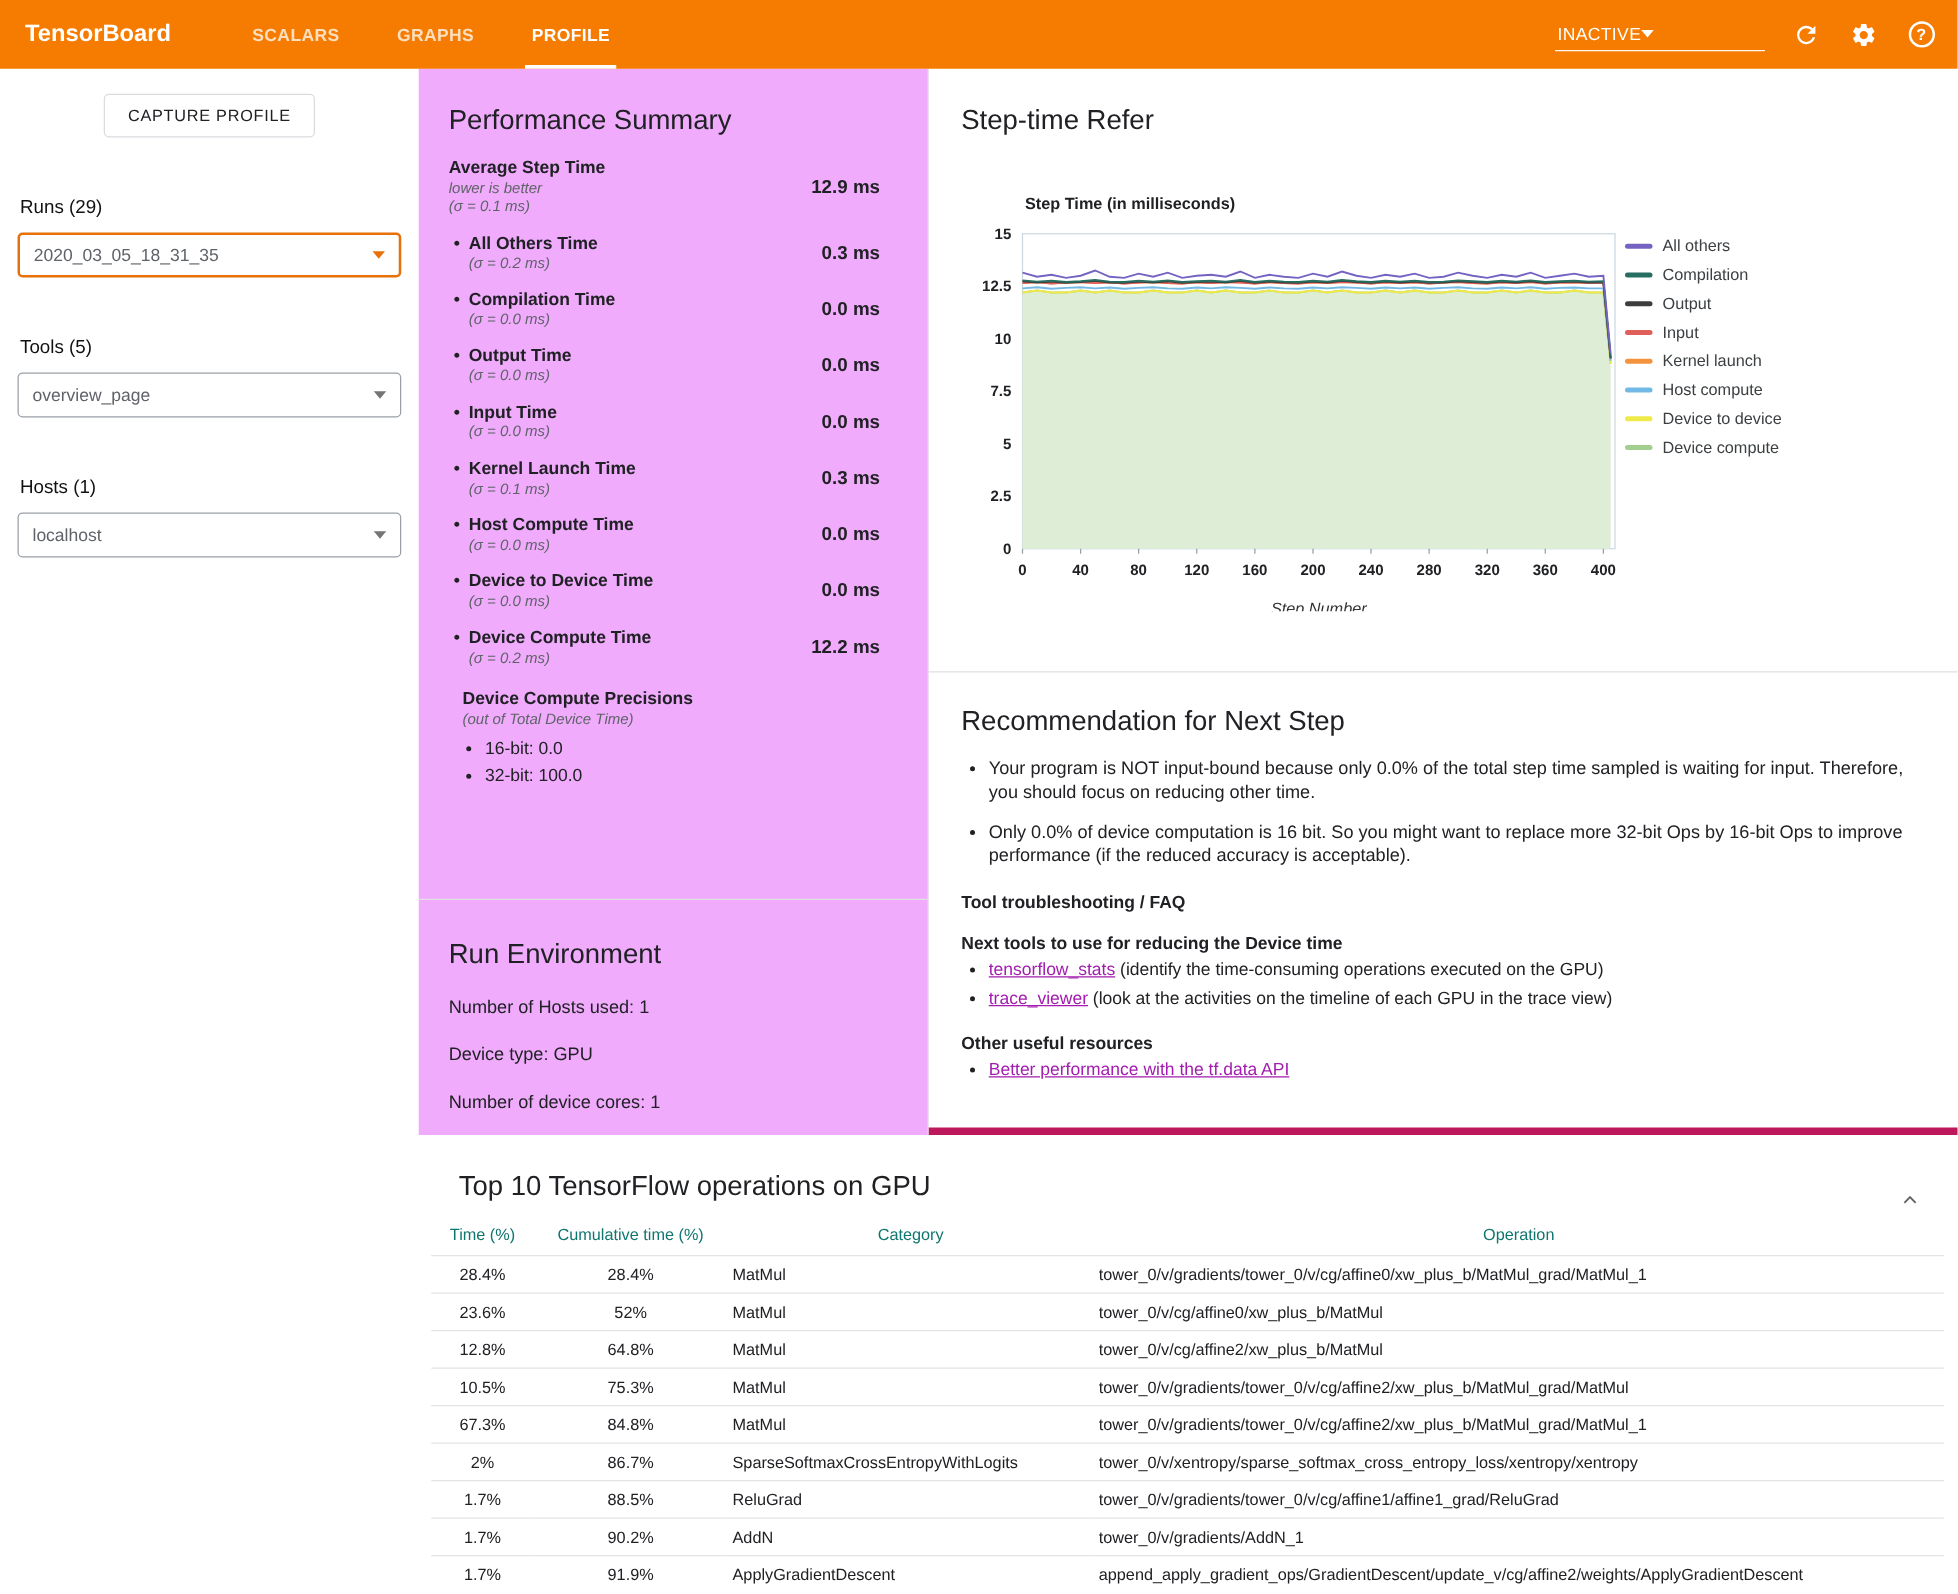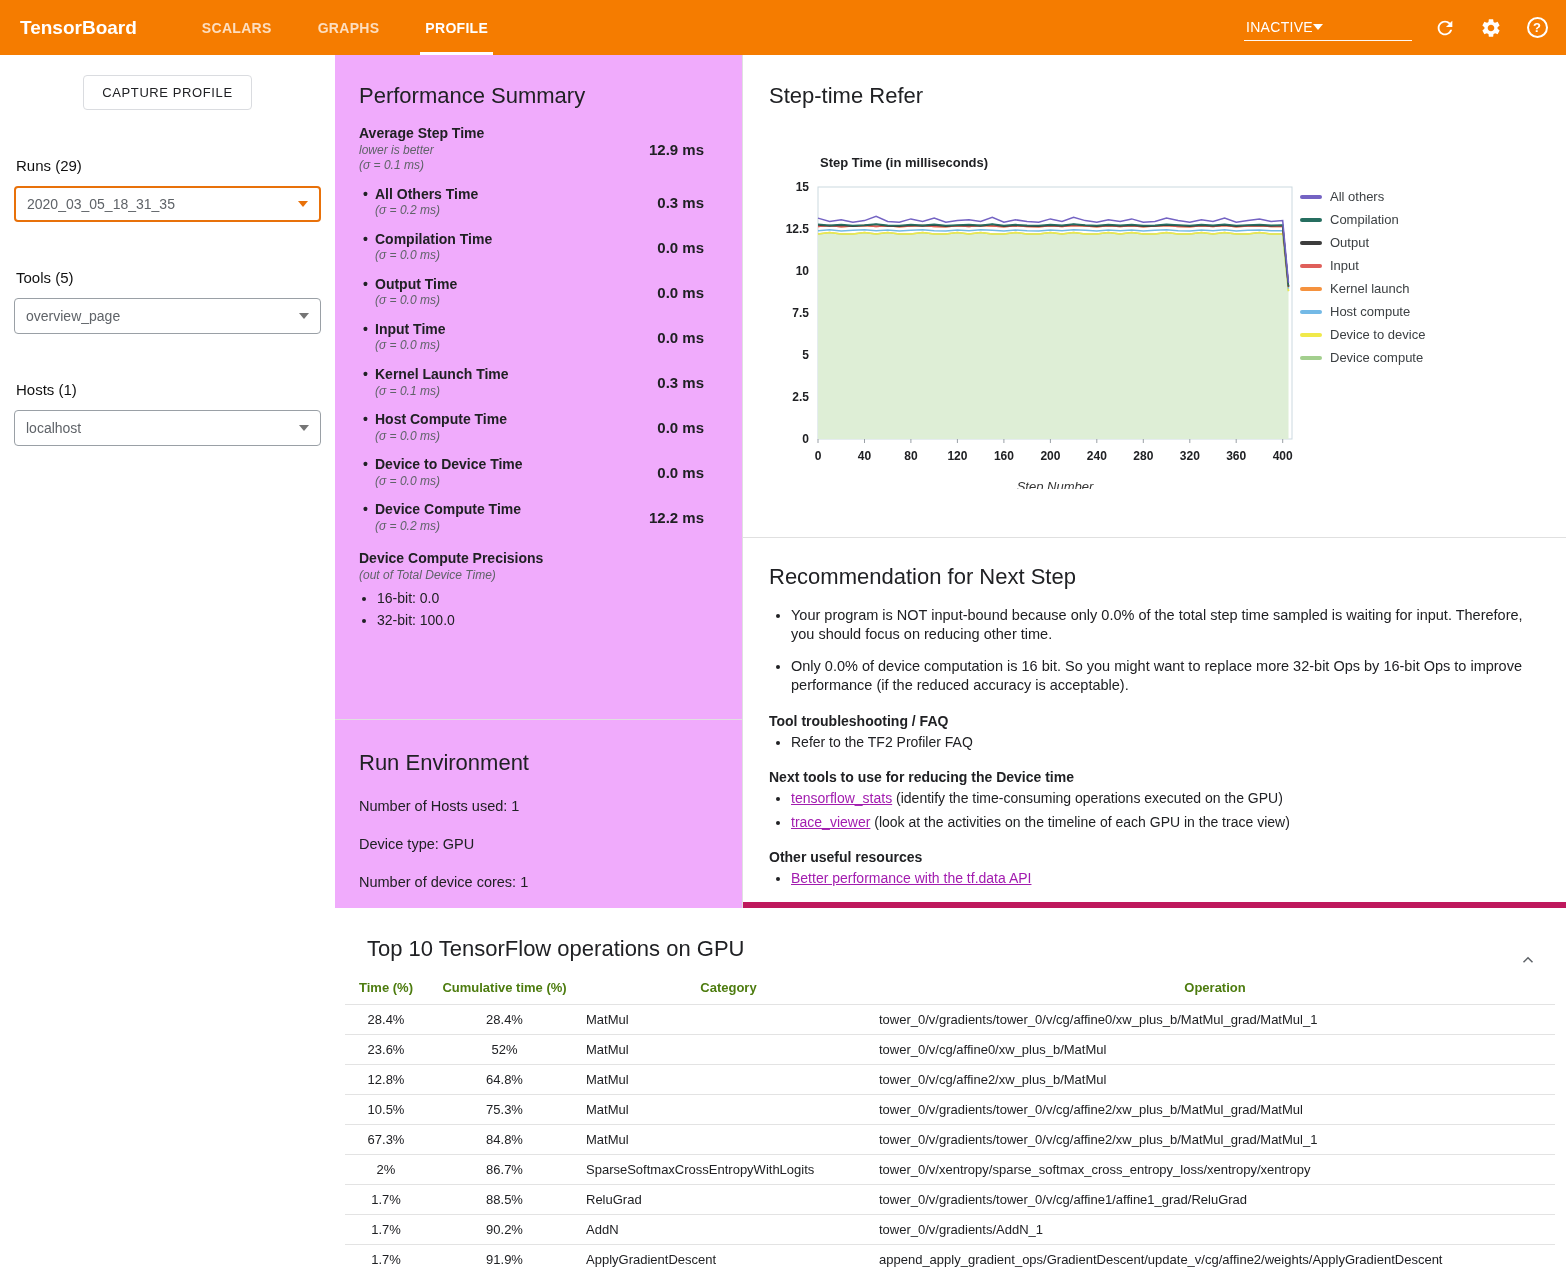--- a/index.html
+++ b/index.html
@@ -60,21 +60,21 @@
     border-right:1px solid #e0e0e0; background:#f0abfc;
   }
   .perf-summary { height:665px; border-bottom:1px solid #e0e0e0; padding:14px 22px 0 24px; }
   .section-title { font-size:22px; font-weight:400; color:#202124; margin:14px 0 16px; }
   .metric { display:flex; justify-content:space-between; align-items:center; margin-bottom:12px; }
   .metric-label { font-size:14px; font-weight:bold; color:#202124; line-height:1.25; }
   .metric-note, .metric-sigma { font-size:12px; font-style:italic; color:#5f6368; font-weight:400; line-height:1.3; }
   .metric-value { font-size:15px; font-weight:bold; margin-right:16px; white-space:nowrap; }
   .bullet-dot { display:inline-block; width:12px; color:#202124; }
   .m-indent { padding-left:4px; }
-  .precisions { margin-top:16px; }
+  .precisions { margin-top:16px;margin-left:11px; }
   .prec-items { margin:6px 0 0; padding-left:18px; }
   .prec-items li { font-size:14px; margin-bottom:6px; }
   .run-env { padding:16px 24px; }
   .env-line { font-size:14.5px; color:#202124; margin:22px 0; }
   
   .right-col { position:absolute; left:743px; top:55px; width:823px; background:#fff; }
   .graph-section { height:483px; border-bottom:1px solid #e0e0e0; position:relative; padding:14px 26px 0; }
   .chart-title { position:absolute; left:77px; top:100px; font-size:13px; font-weight:bold; color:#202124; }
   .chart-wrap { position:absolute; left:15px; top:120px; }
   .chart-wrap svg text.tick { font-family:"Liberation Sans", sans-serif; font-size:12px; font-weight:bold; fill:#202124; }
@@ -90,21 +90,21 @@
   .rec-subtitle { font-size:14px; font-weight:bold; margin:17px 0 4px; }
   .rec-sub-items { margin:2px 0 0; padding-left:22px; }
   .rec-sub-items li { font-size:14px; line-height:1.4; margin-bottom:4px; }
   a.rec-link { color:#a21caf; text-decoration:underline; cursor:pointer; }
   
   .table-section { position:absolute; left:335px; top:908px; width:1231px; height:367px; background:#fff; padding:14px 0 0; }
   .table-title { font-size:22px; font-weight:400; margin:14px 0 8px 32px; color:#202124; }
   .collapse-btn { position:absolute; right:26px; top:40px; width:24px; height:24px; cursor:pointer; display:flex; align-items:center; justify-content:center; }
   .collapse-btn svg { width:18px; height:18px; stroke:#5f6368; fill:none; stroke-width:2; }
   table.ops { width:1210px; margin:10px 10px 0 10px; border-collapse:collapse; font-size:13px; table-layout:fixed; }
-  table.ops th { font-weight:bold; color:#4d7c0f; padding:8px 4px 9px; text-align:center; }
+  table.ops th { font-weight:normal; color:#0f766e; padding:8px 4px 9px; text-align:center; }
   table.ops td { border-top:1px solid #e3e3e3; padding:7px 4px; height:29px; }
   .col-time { width:82px; }
   .col-cum { width:155px; }
   .col-cat { width:293px; }
   td.c { text-align:center; }
   td.l { text-align:left; padding-left:8px; }
 </style>
 </head>
 <body>
 
@@ -332,23 +332,20 @@
   </div>
 
   <div class="rec-section">
     <div class="section-title">Recommendation for Next Step</div>
     <ul class="rec-bullets" id="rec-bullets">
         <li>Your program is NOT input-bound because only 0.0% of the total step time sampled is waiting for input. Therefore, you should focus on reducing other time.</li>
         <li>Only 0.0% of device computation is 16 bit. So you might want to replace more 32-bit Ops by 16-bit Ops to improve performance (if the reduced accuracy is acceptable).</li>
       </ul>
     <div id="rec-subsections">
         <div class="rec-subtitle">Tool troubleshooting / FAQ</div>
-        <ul class="rec-sub-items">
-          <li>Refer to the TF2 Profiler FAQ</li>
-        </ul>
         <div class="rec-subtitle">Next tools to use for reducing the Device time</div>
         <ul class="rec-sub-items">
           <li><a class="rec-link">tensorflow_stats</a> (identify the time-consuming operations executed on the GPU)</li>
           <li><a class="rec-link">trace_viewer</a> (look at the activities on the timeline of each GPU in the trace view)</li>
         </ul>
         <div class="rec-subtitle">Other useful resources</div>
         <ul class="rec-sub-items">
           <li><a class="rec-link">Better performance with the tf.data API</a></li>
         </ul>
       </div>

